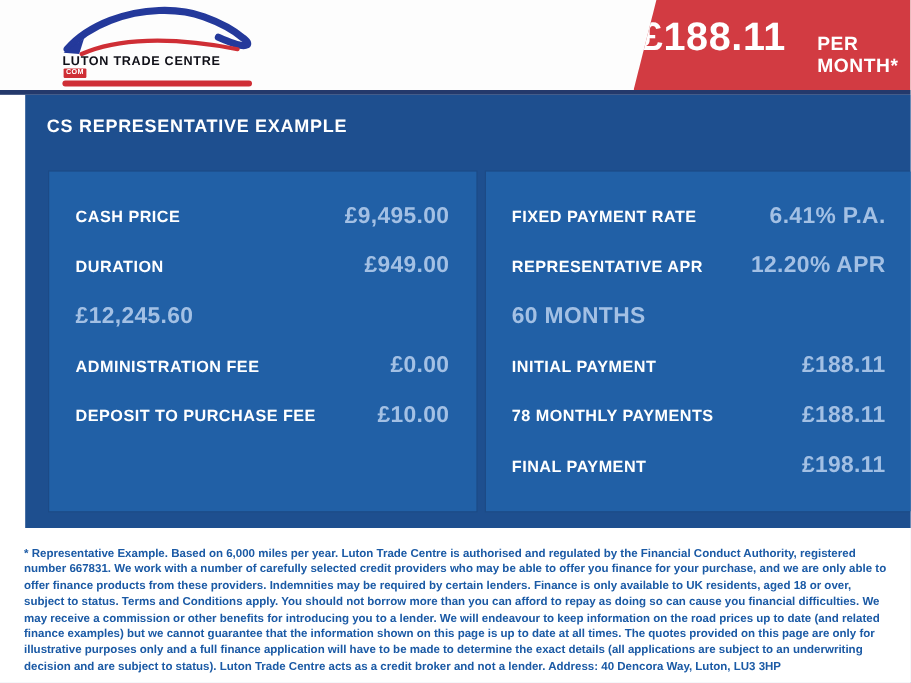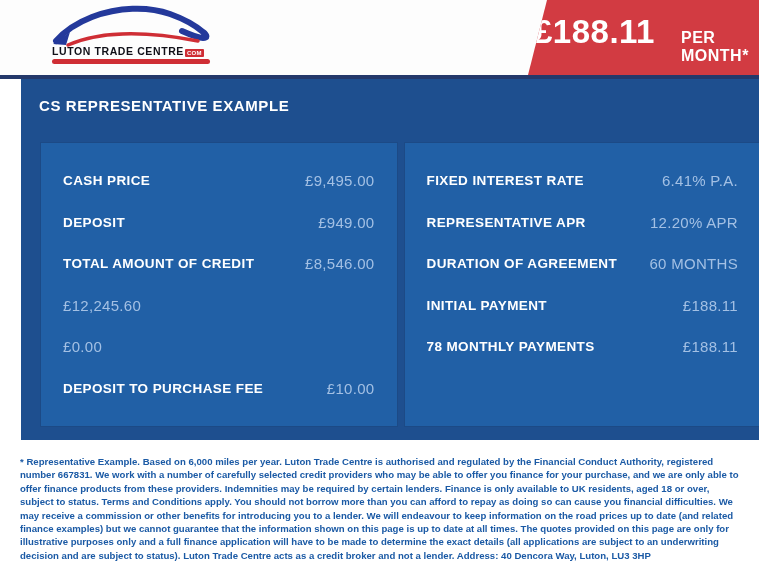--- a/index.html
+++ b/index.html
@@ -5,21 +5,21 @@
   * { margin:0; padding:0; box-sizing:border-box; }
   html,body { width:759px; height:569px; }
   body { font-family:"Liberation Sans", sans-serif; background:#ffffff; }
   .page { position:relative; width:759px; height:569px; overflow:hidden; background:#ffffff; }
 
   
   .header { position:relative; width:759px; height:75px; background:#fdfdfd; }
 
   .logo { position:absolute; left:52px; top:4px; width:168px; }
   .logo svg { display:block; }
-  .logo-textline { display:flex; align-items:flex-end; margin-top:-3px; }
+  .logo-textline { display:flex; align-items:flex-start; margin-top:-3px;flex-direction:column; }
   .logo-brand { font-size:10.5px; font-weight:bold; color:#101018; letter-spacing:0.6px; white-space:nowrap; }
   .logo-suffix { font-size:6px; font-weight:bold; color:#ffffff; background:#cf2e35; padding:1px 2px; margin-left:1px; border-radius:1px; letter-spacing:0.3px; }
   .logo-bar { height:5px; width:158px; background:#cf2e35; border-radius:2.5px; margin-top:2px; }
 
   .ribbon { position:absolute; right:0; top:0; width:249px; height:75px; background:#d23b42;
             clip-path:polygon(37px 0, 249px 0, 249px 75px, 18px 75px);
             display:flex; align-items:center; justify-content:center; }
   .ribbon-inner { display:flex; align-items:baseline; margin-left:24px; margin-top:2px; }
   .ribbon-amount { color:#ffffff; font-weight:bold; font-size:33px; letter-spacing:0.5px; }
   .ribbon-per { color:#ffffff; font-weight:bold; font-size:16px; margin-left:26px; letter-spacing:0.5px; }
@@ -27,21 +27,21 @@
   .separator { width:759px; height:4px; background:#24396b; }
 
   
   .main { width:759px; height:361px; background:#1e4f8f; padding:18px 20px 0 20px;margin-left:21px; }
   .main-heading { color:#ffffff; font-size:15px; font-weight:bold; letter-spacing:0.6px; margin-left:-2px; }
 
   .panels { display:flex; gap:8px; margin-top:29px; }
   .panel { flex:1; background:#2160a6; padding:17px 22px; box-shadow:0 0 0 1px rgba(0,0,0,0.06); }
   .row { height:41.5px; display:flex; align-items:center; justify-content:space-between; }
   .row-label { color:#ffffff; font-weight:bold; font-size:13.5px; letter-spacing:0.4px; white-space:nowrap; }
-  .row-value { color:#a3c0e4; font-weight:normal; font-size:15px; letter-spacing:0.3px; white-space:nowrap; }
+  .row-value { color:#a3c0e4; font-weight:bold; font-size:19px; letter-spacing:0.3px; white-space:nowrap; }
 
   
   .footer { width:759px; height:129px; background:#ffffff; padding:15px 20px 0 20px; }
   .disclaimer { color:#1b5aa5; font-size:9.6px; line-height:13.4px; font-weight:bold; text-align:left; }
 </style>
 </head>
 <body>
 
 <div class="page">
 
@@ -76,59 +76,59 @@
     <div class="main-heading">CS REPRESENTATIVE EXAMPLE</div>
 
     <div class="panels">
 
       <div class="panel">
         <div class="row">
           <span class="row-label">CASH PRICE</span>
           <span class="row-value">£9,495.00</span>
         </div>
         <div class="row">
-          <span class="row-label">DEPOSIT</span>
+          <span class="row-label">DURATION</span>
           <span class="row-value">£949.00</span>
-        </div>
-        <div class="row">
-          <span class="row-label">TOTAL AMOUNT OF CREDIT</span>
-          <span class="row-value">£8,546.00</span>
         </div>
         <div class="row">
           <span class="row-value">£12,245.60</span>
         </div>
         <div class="row">
+          <span class="row-label">ADMINISTRATION FEE</span>
           <span class="row-value">£0.00</span>
         </div>
         <div class="row">
           <span class="row-label">DEPOSIT TO PURCHASE FEE</span>
           <span class="row-value">£10.00</span>
         </div>
       </div>
 
       <div class="panel">
         <div class="row">
-          <span class="row-label">FIXED INTEREST RATE</span>
+          <span class="row-label">FIXED PAYMENT RATE</span>
           <span class="row-value">6.41% P.A.</span>
         </div>
         <div class="row">
           <span class="row-label">REPRESENTATIVE APR</span>
           <span class="row-value">12.20% APR</span>
         </div>
         <div class="row">
-          <span class="row-label">DURATION OF AGREEMENT</span>
           <span class="row-value">60 MONTHS</span>
         </div>
         <div class="row">
           <span class="row-label">INITIAL PAYMENT</span>
           <span class="row-value">£188.11</span>
         </div>
         <div class="row">
           <span class="row-label">78 MONTHLY PAYMENTS</span>
           <span class="row-value">£188.11</span>
+        </div>
+        <div class="row">
+          <span class="row-label">FINAL PAYMENT</span>
+          <span class="row-value">£198.11</span>
         </div>
       </div>
 
     </div>
   </div>
 
   <div class="footer">
     <p class="disclaimer">* Representative Example. Based on 6,000 miles per year. Luton Trade Centre is authorised and regulated by the Financial Conduct Authority, registered number 667831. We work with a number of carefully selected credit providers who may be able to offer you finance for your purchase, and we are only able to offer finance products from these providers. Indemnities may be required by certain lenders. Finance is only available to UK residents, aged 18 or over, subject to status. Terms and Conditions apply. You should not borrow more than you can afford to repay as doing so can cause you financial difficulties. We may receive a commission or other benefits for introducing you to a lender. We will endeavour to keep information on the road prices up to date (and related finance examples) but we cannot guarantee that the information shown on this page is up to date at all times. The quotes provided on this page are only for illustrative purposes only and a full finance application will have to be made to determine the exact details (all applications are subject to an underwriting decision and are subject to status). Luton Trade Centre acts as a credit broker and not a lender. Address: 40 Dencora Way, Luton, LU3 3HP</p>
   </div>
 

